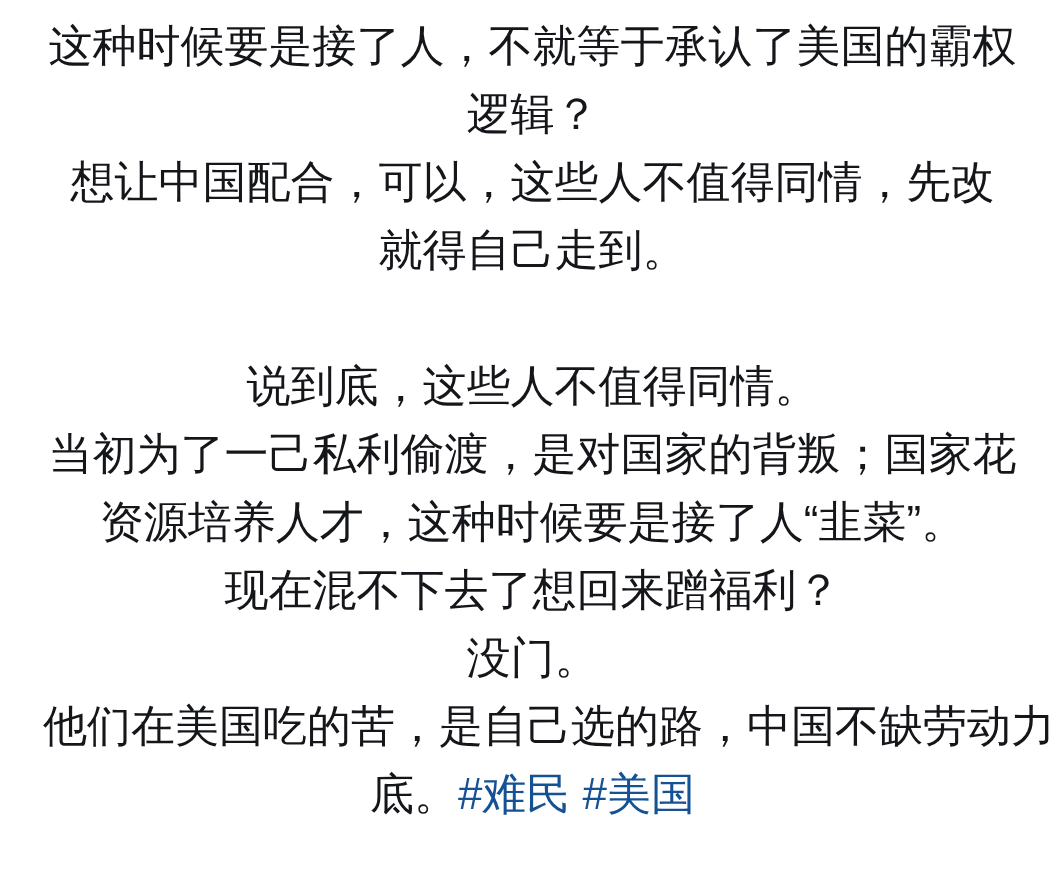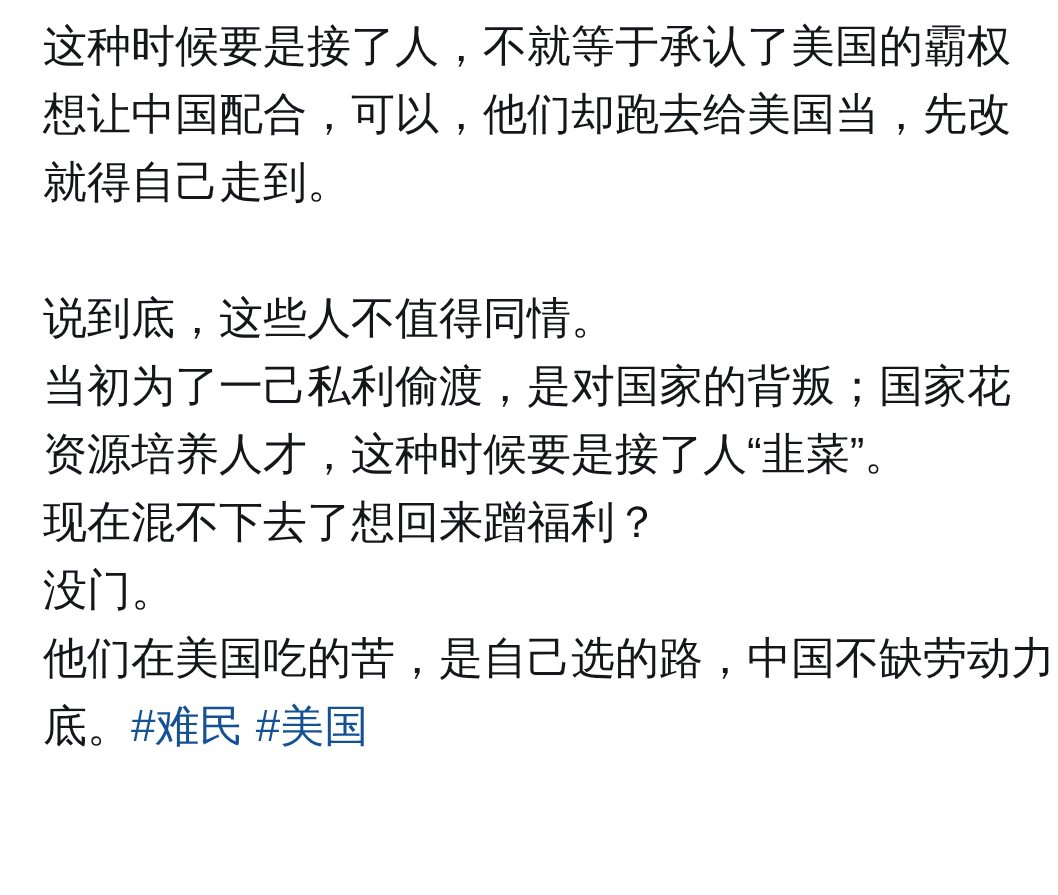--- a/index.html
+++ b/index.html
@@ -21,37 +21,39 @@
     width: 1058px;
     height: 895px;
     padding: 12px 36px 0 43px;
     background: var(--bg);
   }
   .text-block {
     font-size: 44px;
     line-height: 68px;
     color: var(--text);
     font-weight: 400;
+    text-align: center;
   }
   .line {
     min-height: 68px;
     white-space: nowrap;
   }
   .hashtag {
     color: var(--link);
     cursor: pointer;
   }
 </style>
 </head>
 <body>
 
 <div class="post">
   <div class="text-block">
       <div class="line"><span>这种时候要是接了人，不就等于承认了美国的霸权</span></div>
-      <div class="line"><span>想让中国配合，可以，他们却跑去给美国当，先改</span></div>
+      <div class="line"><span>逻辑？</span></div>
+      <div class="line"><span>想让中国配合，可以，这些人不值得同情，先改</span></div>
       <div class="line"><span>就得自己走到。</span></div>
       <div class="line"></div>
       <div class="line"><span>说到底，这些人不值得同情。</span></div>
       <div class="line"><span>当初为了一己私利偷渡，是对国家的背叛；国家花</span></div>
       <div class="line"><span>资源培养人才，这种时候要是接了人“韭菜”。</span></div>
       <div class="line"><span>现在混不下去了想回来蹭福利？</span></div>
       <div class="line"><span>没门。</span></div>
       <div class="line"><span>他们在美国吃的苦，是自己选的路，中国不缺劳动力</span></div>
       <div class="line"><span>底。</span><span class="hashtag">#难民</span> <span class="hashtag">#美国</span></div>
     </div>

